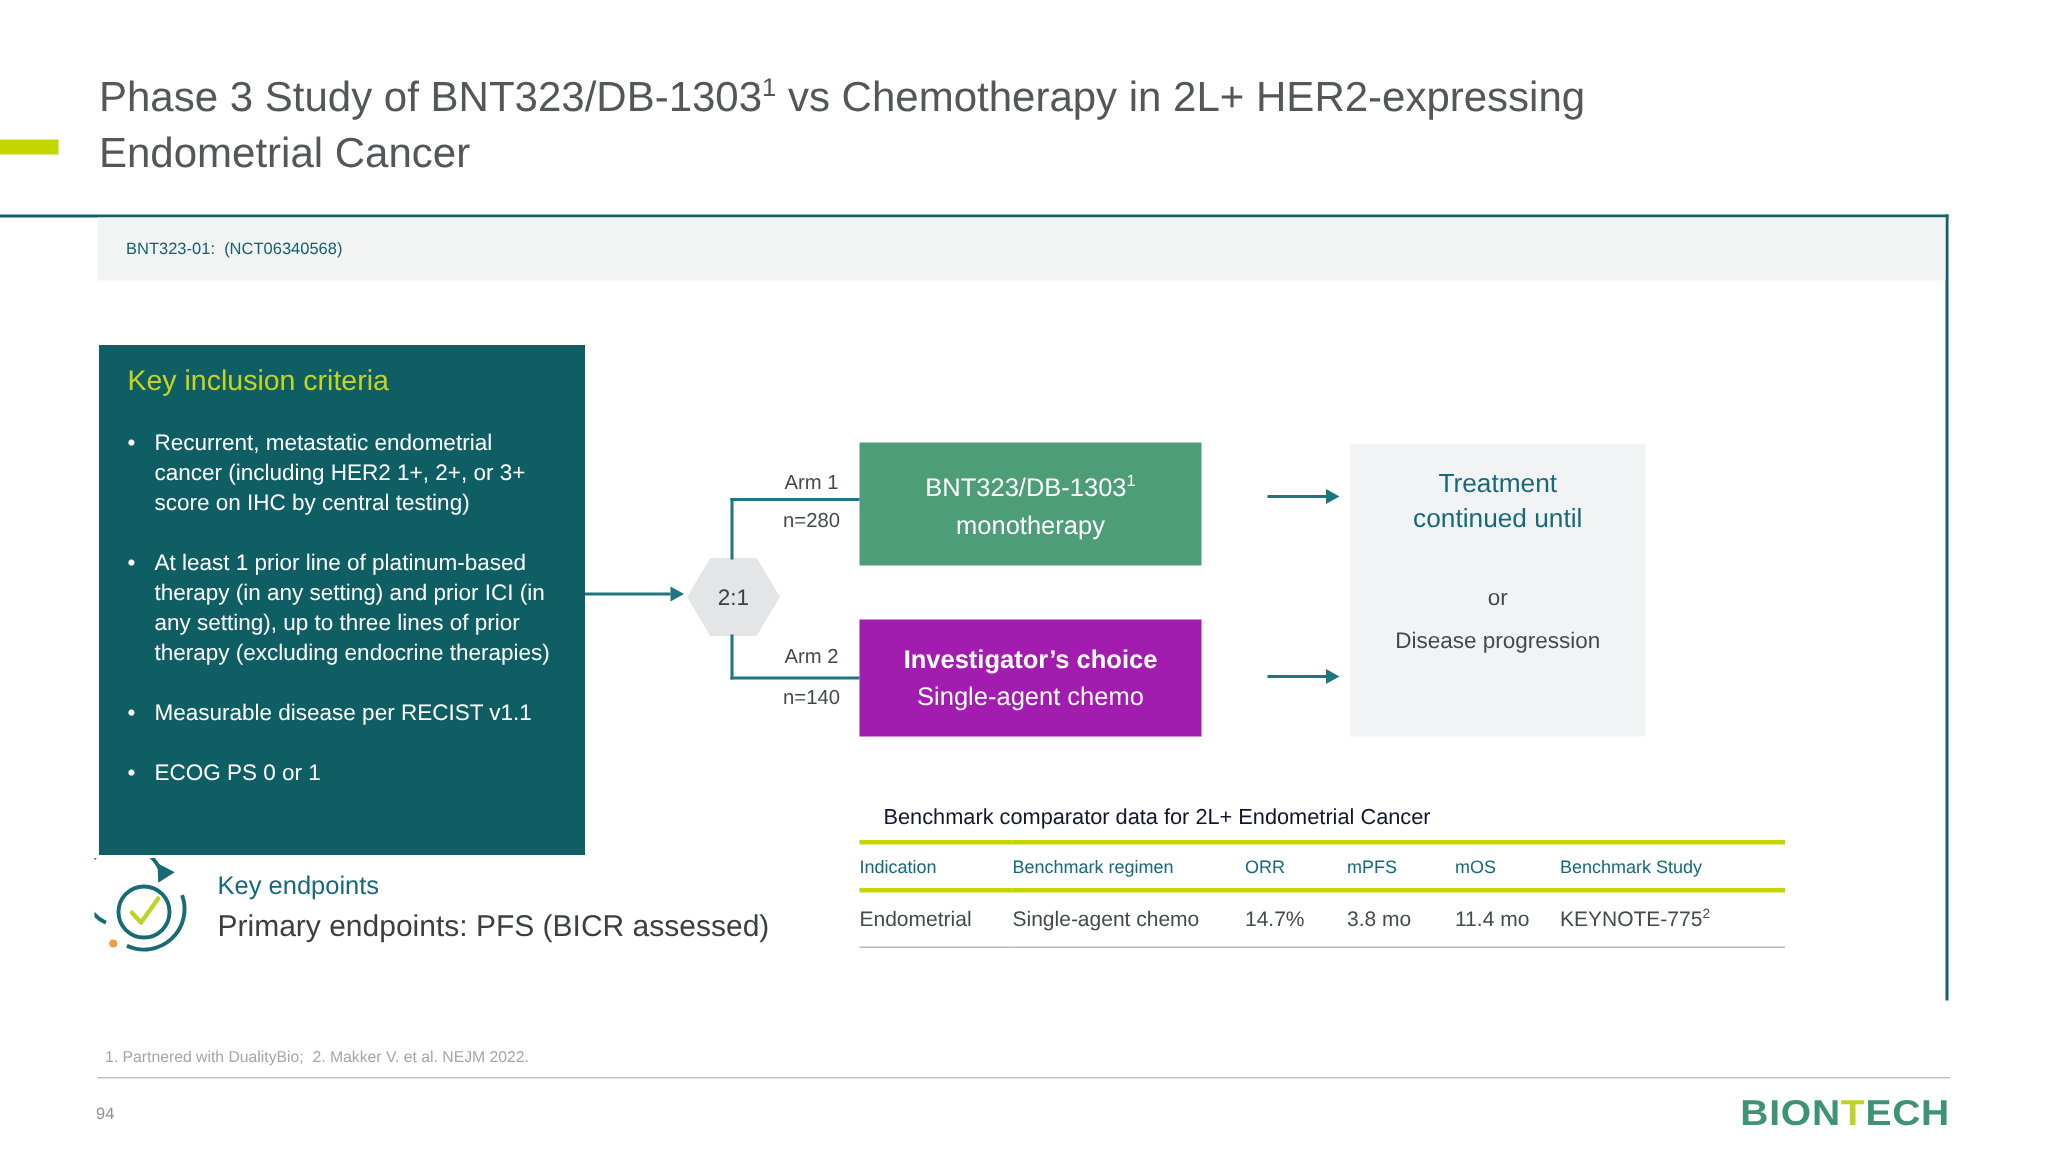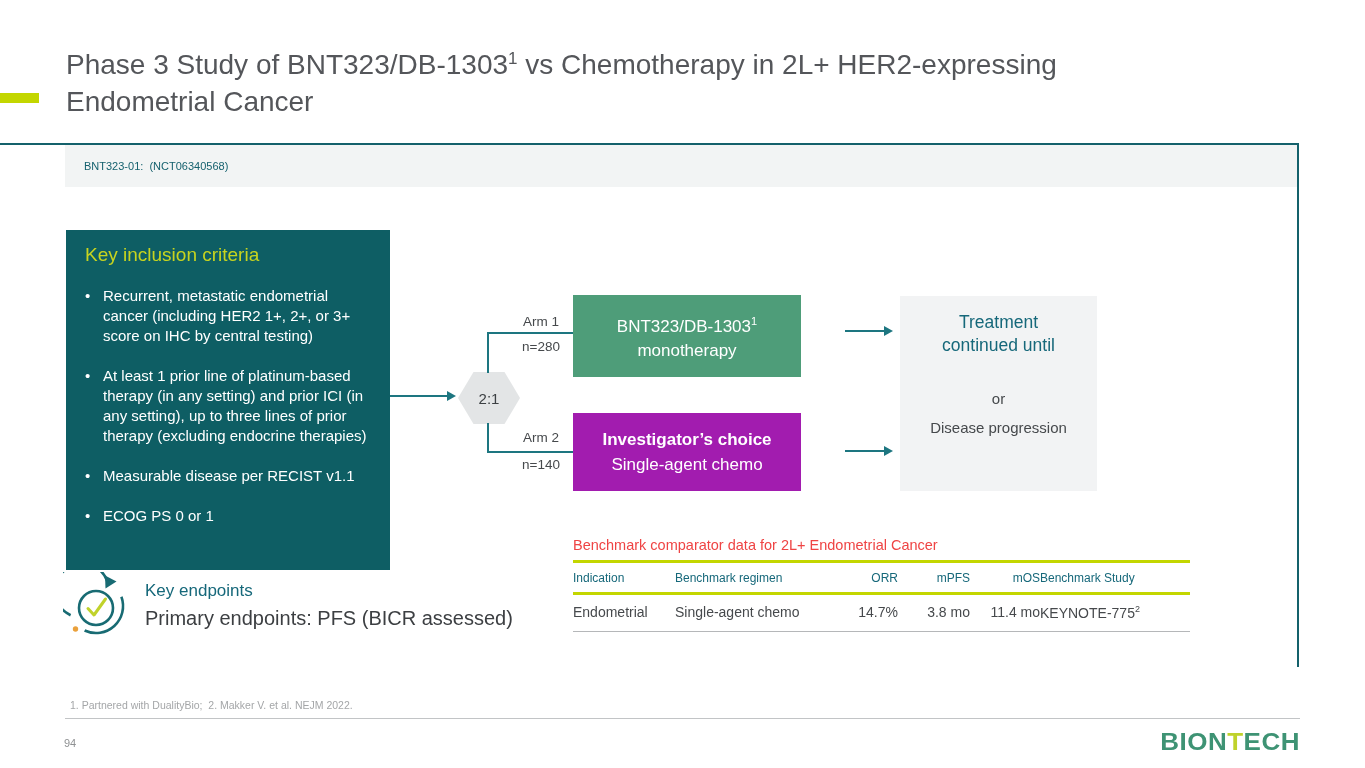--- a/index.html
+++ b/index.html
@@ -45,26 +45,26 @@
   .outcome .oi { margin-top:27px; }
   .outcome .oi div { font-size:15px; line-height:29px; color:#46494c; }
 
   
   .endpoint-icon { position:absolute; left:63px; top:572px; }
   .ep-title { position:absolute; left:145px; top:581px; font-size:17px; color:#16687a; }
   .ep-body  { position:absolute; left:145px; top:607px; font-size:20px; color:#3c3f42; }
 
   
   .bench { position:absolute; left:573px; top:537px; width:617px; }
-  .bench-title { font-size:14.5px; color:#ef4444; margin-bottom:7px; }
+  .bench-title { font-size:14.5px; color:#0f172a; margin-bottom:7px;margin-left:16px; }
   .bench table { border-collapse:collapse; width:617px; table-layout:fixed; }
   .bench th { border-top:3px solid #c3d600; border-bottom:3px solid #c3d600; font-weight:400; color:#16687a;
               font-size:12px; text-align:left; padding:8px 0 7px; }
   .bench td { font-size:14px; color:#46494c; text-align:left; padding:9px 0 10px; border-bottom:1px solid #b5b7b9; }
-  .bench .c { text-align:right; }
+  .bench .c { text-align:left; }
   .bench sup { font-size:9px; }
 
   
   .footnote { position:absolute; left:70px; top:699px; font-size:10.5px; color:#a4a6a8; white-space:pre; }
   .footnote-rule { position:absolute; left:65px; top:718px; width:1235px; height:1px; background:#c2c4c6; }
   .page-number { position:absolute; left:64px; top:737px; font-size:11px; color:#8f9193; }
   .logo { position:absolute; left:1158px; top:728px; width:142px; text-align:right; font-size:26px; font-weight:700;
           letter-spacing:0.5px; color:#3e9374; transform:scaleY(0.92); transform-origin:top; }
   .logo .t { color:#bfd22b; }
 </style>

